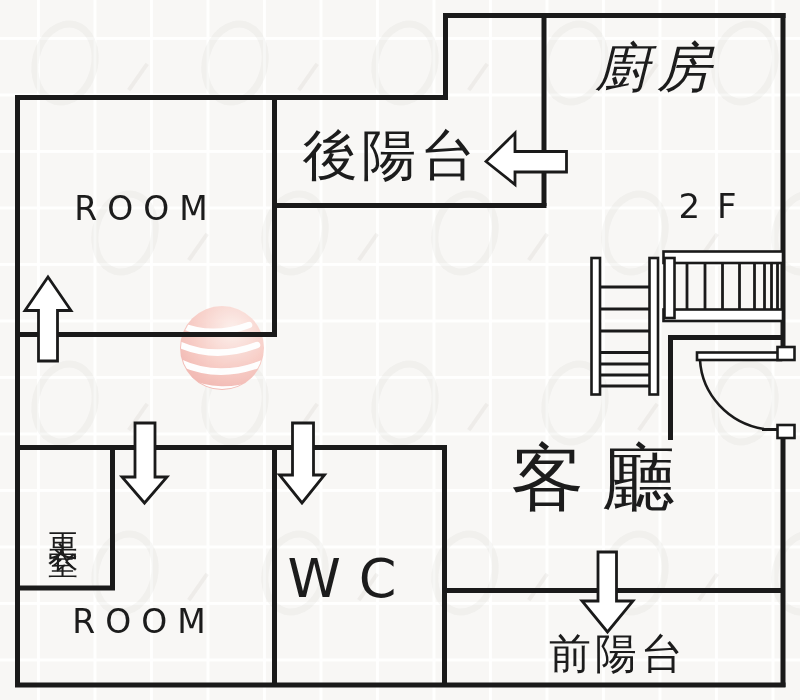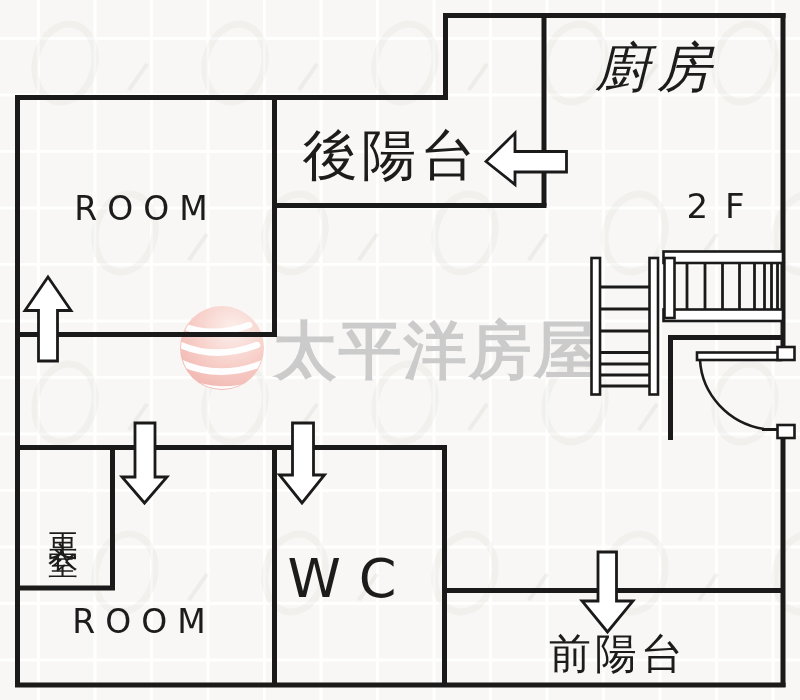--- a/index.html
+++ b/index.html
@@ -30,21 +30,21 @@
   
   #plan{position:absolute;left:0;top:0;}
   .wall{stroke:#1a1a1a;stroke-width:5;fill:none;}
   .thin{stroke:#1a1a1a;fill:#ffffff;}
   
   .lbl{
     position:absolute;transform:translate(-50%,-50%);
     color:#1c1c1c;font-weight:300;line-height:1;white-space:nowrap;
   }
   .lbl-kitchen{left:657px;top:68px;font-size:54px;letter-spacing:8px;font-style:italic;}
-  .lbl-floor{left:709px;top:206px;font-size:34px;letter-spacing:3px;font-weight:400;margin-left:8px;}
+  .lbl-floor{left:709px;top:206px;font-size:34px;letter-spacing:3px;font-weight:400;}
   .lbl-back{left:391px;top:155px;font-size:55px;letter-spacing:4px;}
   .lbl-room-top{left:146px;top:208px;font-size:33px;letter-spacing:10px;font-weight:400;}
   .lbl-living{left:602px;top:477px;font-size:73px;letter-spacing:18px;}
   .lbl-dress{left:63px;top:520px;font-size:30px;letter-spacing:7px;
     writing-mode:vertical-rl;text-orientation:upright;}
   .lbl-room-bottom{left:144px;top:621px;font-size:33px;letter-spacing:10px;font-weight:400;}
   .lbl-wc{left:351px;top:579px;font-size:54px;letter-spacing:18px;font-weight:400;}
   .lbl-front{left:618px;top:654px;font-size:42px;letter-spacing:4px;}
 </style>
 </head>
@@ -106,21 +106,20 @@
       <g opacity="0.92">
         <circle cx="222" cy="348" r="42" fill="url(#logoGrad)"></circle>
         <g clip-path="url(#logoClip)" stroke="#ffffff" stroke-width="6.5" fill="none" stroke-linecap="round">
           <path d="M176,323 C198,334 222,335 249,325"></path>
           <path d="M174,342 C200,355 228,356 257,345"></path>
           <path d="M177,361 C203,374 233,375 263,363"></path>
           <path d="M184,380 C207,392 235,393 261,381"></path>
         </g>
       </g>
     </svg>
-    <div class="wm-text">太平洋房屋</div>
   </div>
 
   <svg id="plan" width="800" height="700" viewBox="0 0 800 700">
 
     <g>
       <path class="wall" d="M443,15.5 H785.5"></path>
       <path class="wall" d="M445.5,13 V97"></path>
       <path class="wall" d="M15,97.5 H448"></path>
       <path class="wall" d="M17.5,95 V687"></path>
       <path class="wall" d="M15,685 H785.5"></path>
@@ -184,18 +183,19 @@
       <path d="M135,423 L155,423 L155,477 L167,477 L144.5,503 L122,477 L135,477 Z"></path>
       <path d="M292.5,423 L313.5,423 L313.5,475 L324.5,475 L302,503 L279.5,475 L292.5,475 Z"></path>
       <path d="M598,552 L616.5,552 L616.5,601 L633,601 L607.5,632 L582,601 L598,601 Z"></path>
     </g>
   </svg>
 
   <div class="lbl lbl-kitchen">廚房</div>
   <div class="lbl lbl-floor">2 F</div>
   <div class="lbl lbl-back">後陽台</div>
   <div class="lbl lbl-room-top">ROOM</div>
+  <div class="lbl lbl-living">客廳</div>
   <div class="lbl lbl-dress">更衣室</div>
   <div class="lbl lbl-room-bottom">ROOM</div>
   <div class="lbl lbl-front">前陽台</div>
   <div class="lbl lbl-wc">WC</div>
 
 </div>
 
 </body></html>

